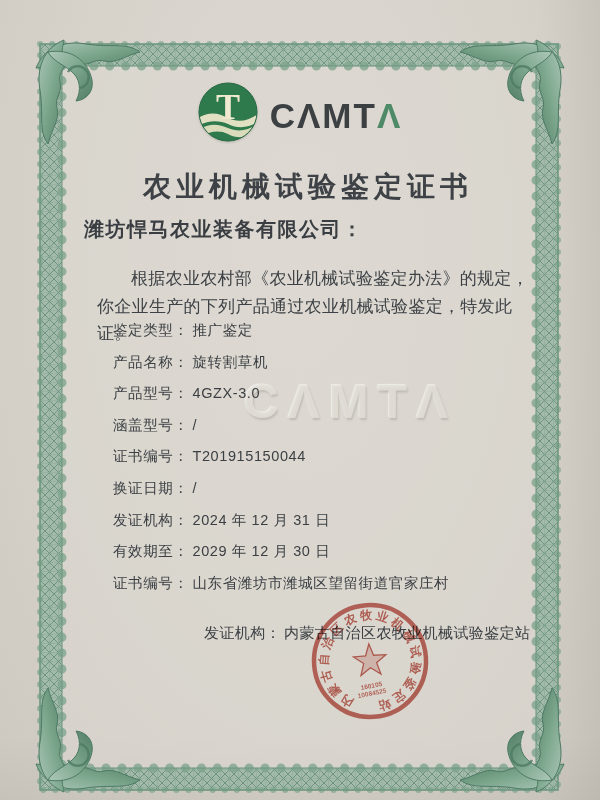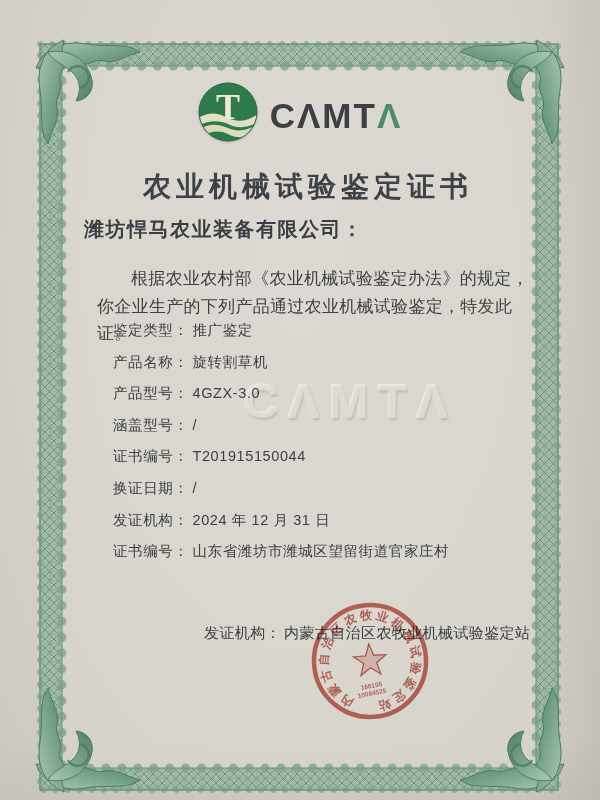--- a/index.html
+++ b/index.html
@@ -117,20 +117,21 @@
   <p class="para">根据农业农村部《农业机械试验鉴定办法》的规定，你企业生产的下列产品通过农业机械试验鉴定，特发此证。</p>
 
   <div class="fields">
     <div class="row"><span class="lbl">鉴定类型：</span><span class="val">推广鉴定</span></div>
     <div class="row"><span class="lbl">产品名称：</span><span class="val">旋转割草机</span></div>
     <div class="row"><span class="lbl">产品型号：</span><span class="val">4GZX-3.0</span></div>
     <div class="row"><span class="lbl">涵盖型号：</span><span class="val">/</span></div>
     <div class="row"><span class="lbl">证书编号：</span><span class="val">T201915150044</span></div>
     <div class="row"><span class="lbl">换证日期：</span><span class="val">/</span></div>
     <div class="row"><span class="lbl">发证机构：</span><span class="val">2024 年 12 月 31 日</span></div>
+    <div class="row"><span class="lbl">有效期至：</span><span class="val">2029 年 12 月 30 日</span></div>
     <div class="row"><span class="lbl">证书编号：</span><span class="val">山东省潍坊市潍城区望留街道官家庄村</span></div>
   </div>
 
   <div class="issuer">
     <div class="row"><span class="lbl">发证机构：</span><span class="val">内蒙古自治区农牧业机械试验鉴定站</span></div>
   </div>
 
   <svg class="seal" viewBox="0 0 124 124">
     <defs>
       <path id="sealTextPath" d="M62,20 A42,42 0 1 1 61.99,20 A42,42 0 1 1 61.98,20" fill="none"></path>

